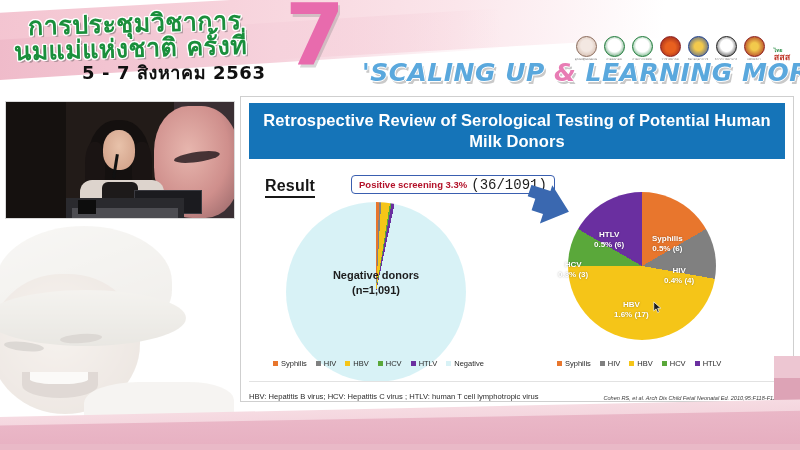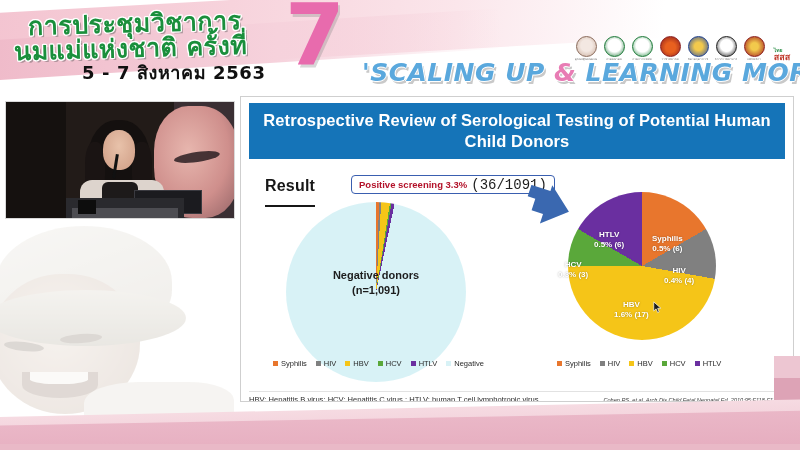--- a/index.html
+++ b/index.html
@@ -110,21 +110,21 @@
   .slide{position:absolute;left:240px;top:96px;width:552px;height:304px;background:#ffffff;
          border:1px solid #cfcfcf;overflow:hidden;}
   .slide-title{
     position:absolute;left:8px;top:6px;width:536px;height:56px;background:#1574b8;
     color:#ffffff;display:flex;align-items:center;justify-content:center;text-align:center;
     font-size:16.5px;font-weight:bold;line-height:1.28;letter-spacing:.1px;
     font-family:"Liberation Sans", sans-serif;
   }
   .result-label{
     position:absolute;left:24px;top:80px;font-size:16px;font-weight:bold;color:#171717;
-    border-bottom:2px solid #171717;padding-bottom:10px;letter-spacing:.2px;
+    border-bottom:2px solid #171717;padding-bottom:1px;letter-spacing:.2px;
   }
   .callout{
     position:absolute;left:110px;top:78px;height:17px;padding:0 7px;
     border:1.4px solid #3a5fb0;border-radius:4px;background:#ffffff;
     display:flex;align-items:center;gap:4px;white-space:nowrap;
   }
   .callout .red{color:#b3122a;font-weight:bold;font-size:9.5px;}
   .callout .blk{color:#1d1d1d;font-size:14px;font-family:Liberation Mono, monospace;}
 
   .bigarrow{position:absolute;left:283px;top:88px;width:48px;height:46px;}
@@ -162,23 +162,23 @@
   #lbl-hcv{left:-10px;top:68px;}
   #lbl-htlv{left:26px;top:38px;}
 
   .legend{position:absolute;display:flex;align-items:center;gap:9px;font-size:7.5px;color:#2a2a2a;}
   .legend .it{display:flex;align-items:center;gap:3px;white-space:nowrap;}
   .legend .sw{width:5px;height:5px;display:inline-block;}
   #legendL{left:32px;top:262px;}
   #legendR{left:316px;top:262px;}
 
   .footnote{
-    position:absolute;left:8px;top:294px;width:536px;
-    display:flex;align-items:center;justify-content:space-between;
-    border-top:1px solid #e2e2e2;padding-top:3px;
+    position:absolute;left:8px;top:284px;width:536px;
+    display:flex;align-items:flex-end;justify-content:space-between;
+    border-top:1px solid #e2e2e2;padding-top:10px;
   }
   .footnote .fn{font-size:7.6px;color:#2a2a2a;white-space:nowrap;}
   .footnote .cite{font-size:5.6px;color:#3a3a3a;font-style:italic;white-space:nowrap;padding-right:4px;}
 
   .cursor{position:absolute;left:412px;top:204px;width:9px;height:13px;}
 
   
   .bottomband{position:absolute;left:0;bottom:0;width:800px;height:52px;overflow:hidden;}
   .bb1{position:absolute;left:-30px;top:10px;width:880px;height:60px;
        background:linear-gradient(180deg,#f6dbe2,#ecc0ce);transform:rotate(-1.25deg);}
@@ -266,21 +266,21 @@
     <div class="wm-brim"></div>
     <div class="wm-eyeL"></div>
     <div class="wm-eyeR"></div>
     <div class="wm-mouth"></div>
     <div class="wm-teeth"></div>
     <div class="wm-shirt"></div>
   </div>
 
   <div class="slide">
 
-    <div class="slide-title">Retrospective Review of Serological Testing of Potential Human Child Donors</div>
+    <div class="slide-title">Retrospective Review of Serological Testing of Potential Human Milk Donors</div>
 
     <div class="result-label">Result</div>
 
     <div class="callout">
       <span class="red">Positive screening 3.3%</span>
       <span class="blk">(36/1091)</span>
     </div>
 
     <svg class="bigarrow" viewBox="0 0 48 46">
       <path d="M2,6 L22,6 L22,0 L46,20 L22,40 L22,30 L10,30 L10,18 L2,18 Z" fill="#3a68b0" transform="rotate(18 24 20)"></path>

